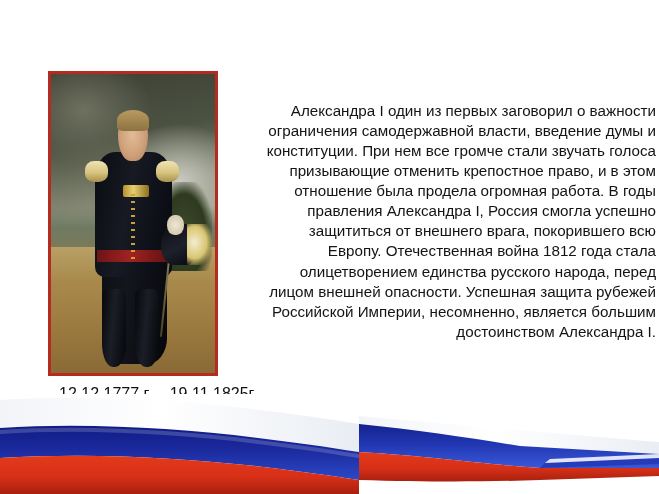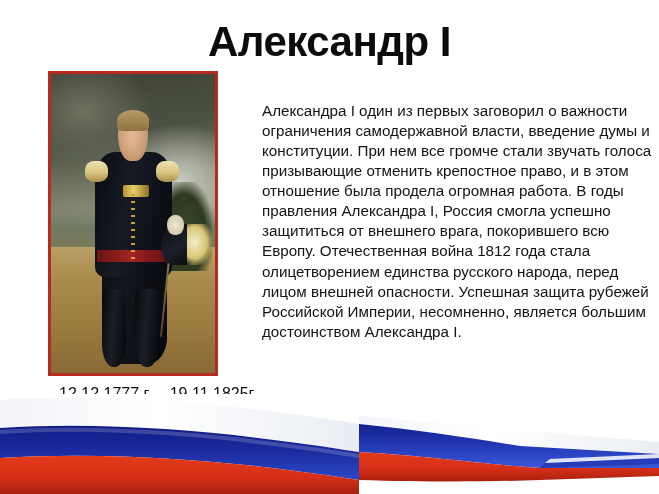--- a/index.html
+++ b/index.html
@@ -183,21 +183,21 @@
     text-underline-offset: 3px;
     white-space: nowrap;
   }
 
   
   #body-text {
     position: absolute;
     left: 262px;
     top: 101px;
     width: 394px;
-    text-align: left;
+    text-align: right;
     font-size: 15.2px;
     line-height: 1.32;
     color: #141414;
   }
 
   
   #flag-ribbon {
     position: absolute;
     left: 0;
     bottom: 0;
@@ -205,21 +205,20 @@
     height: 100px;
     overflow: hidden;
   }
   #flag-ribbon svg { display: block; width: 659px; height: 100px; }
 </style>
 </head>
 <body>
 
 <div id="slide">
 
-  <div id="slide-title">Александр I</div>
 
   <div id="portrait-frame">
     <div class="portrait-canvas">
       <div class="p-sky"></div>
       <div class="p-hills"></div>
       <div class="p-ground"></div>
       <div class="p-tree"></div>
       <div class="p-legs"></div>
       <div class="p-boot-l"></div>
       <div class="p-boot-r"></div>

